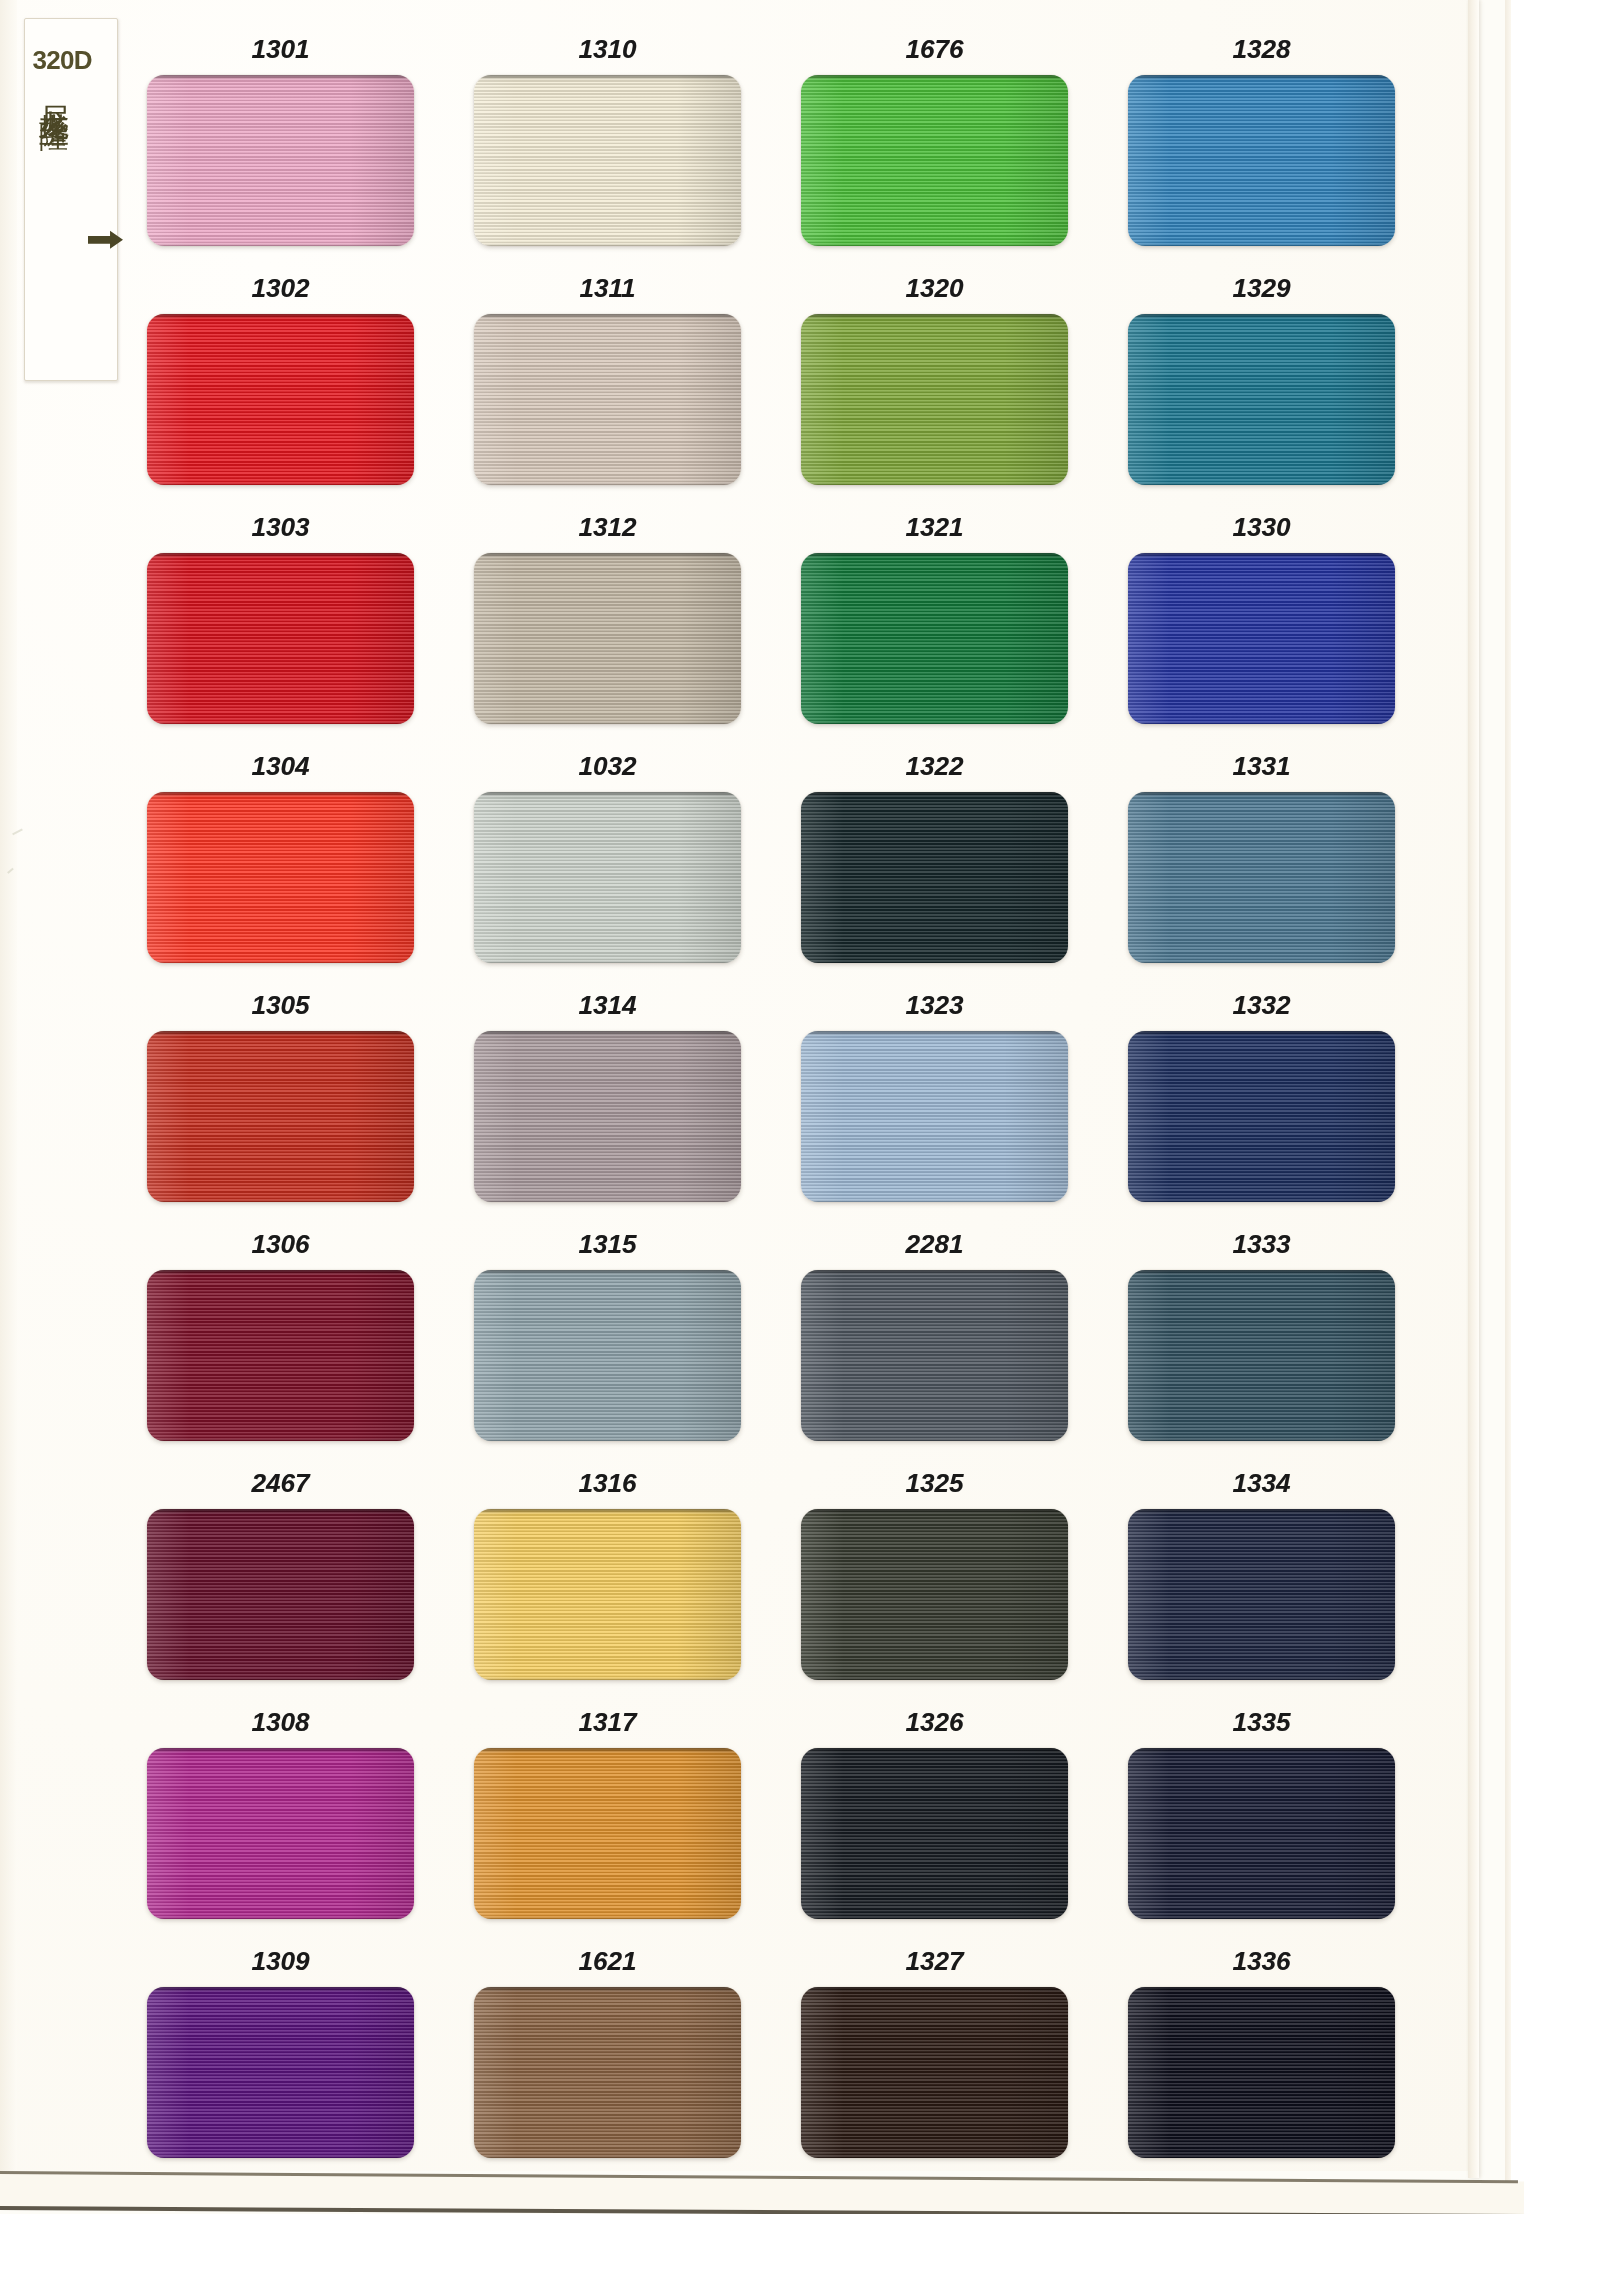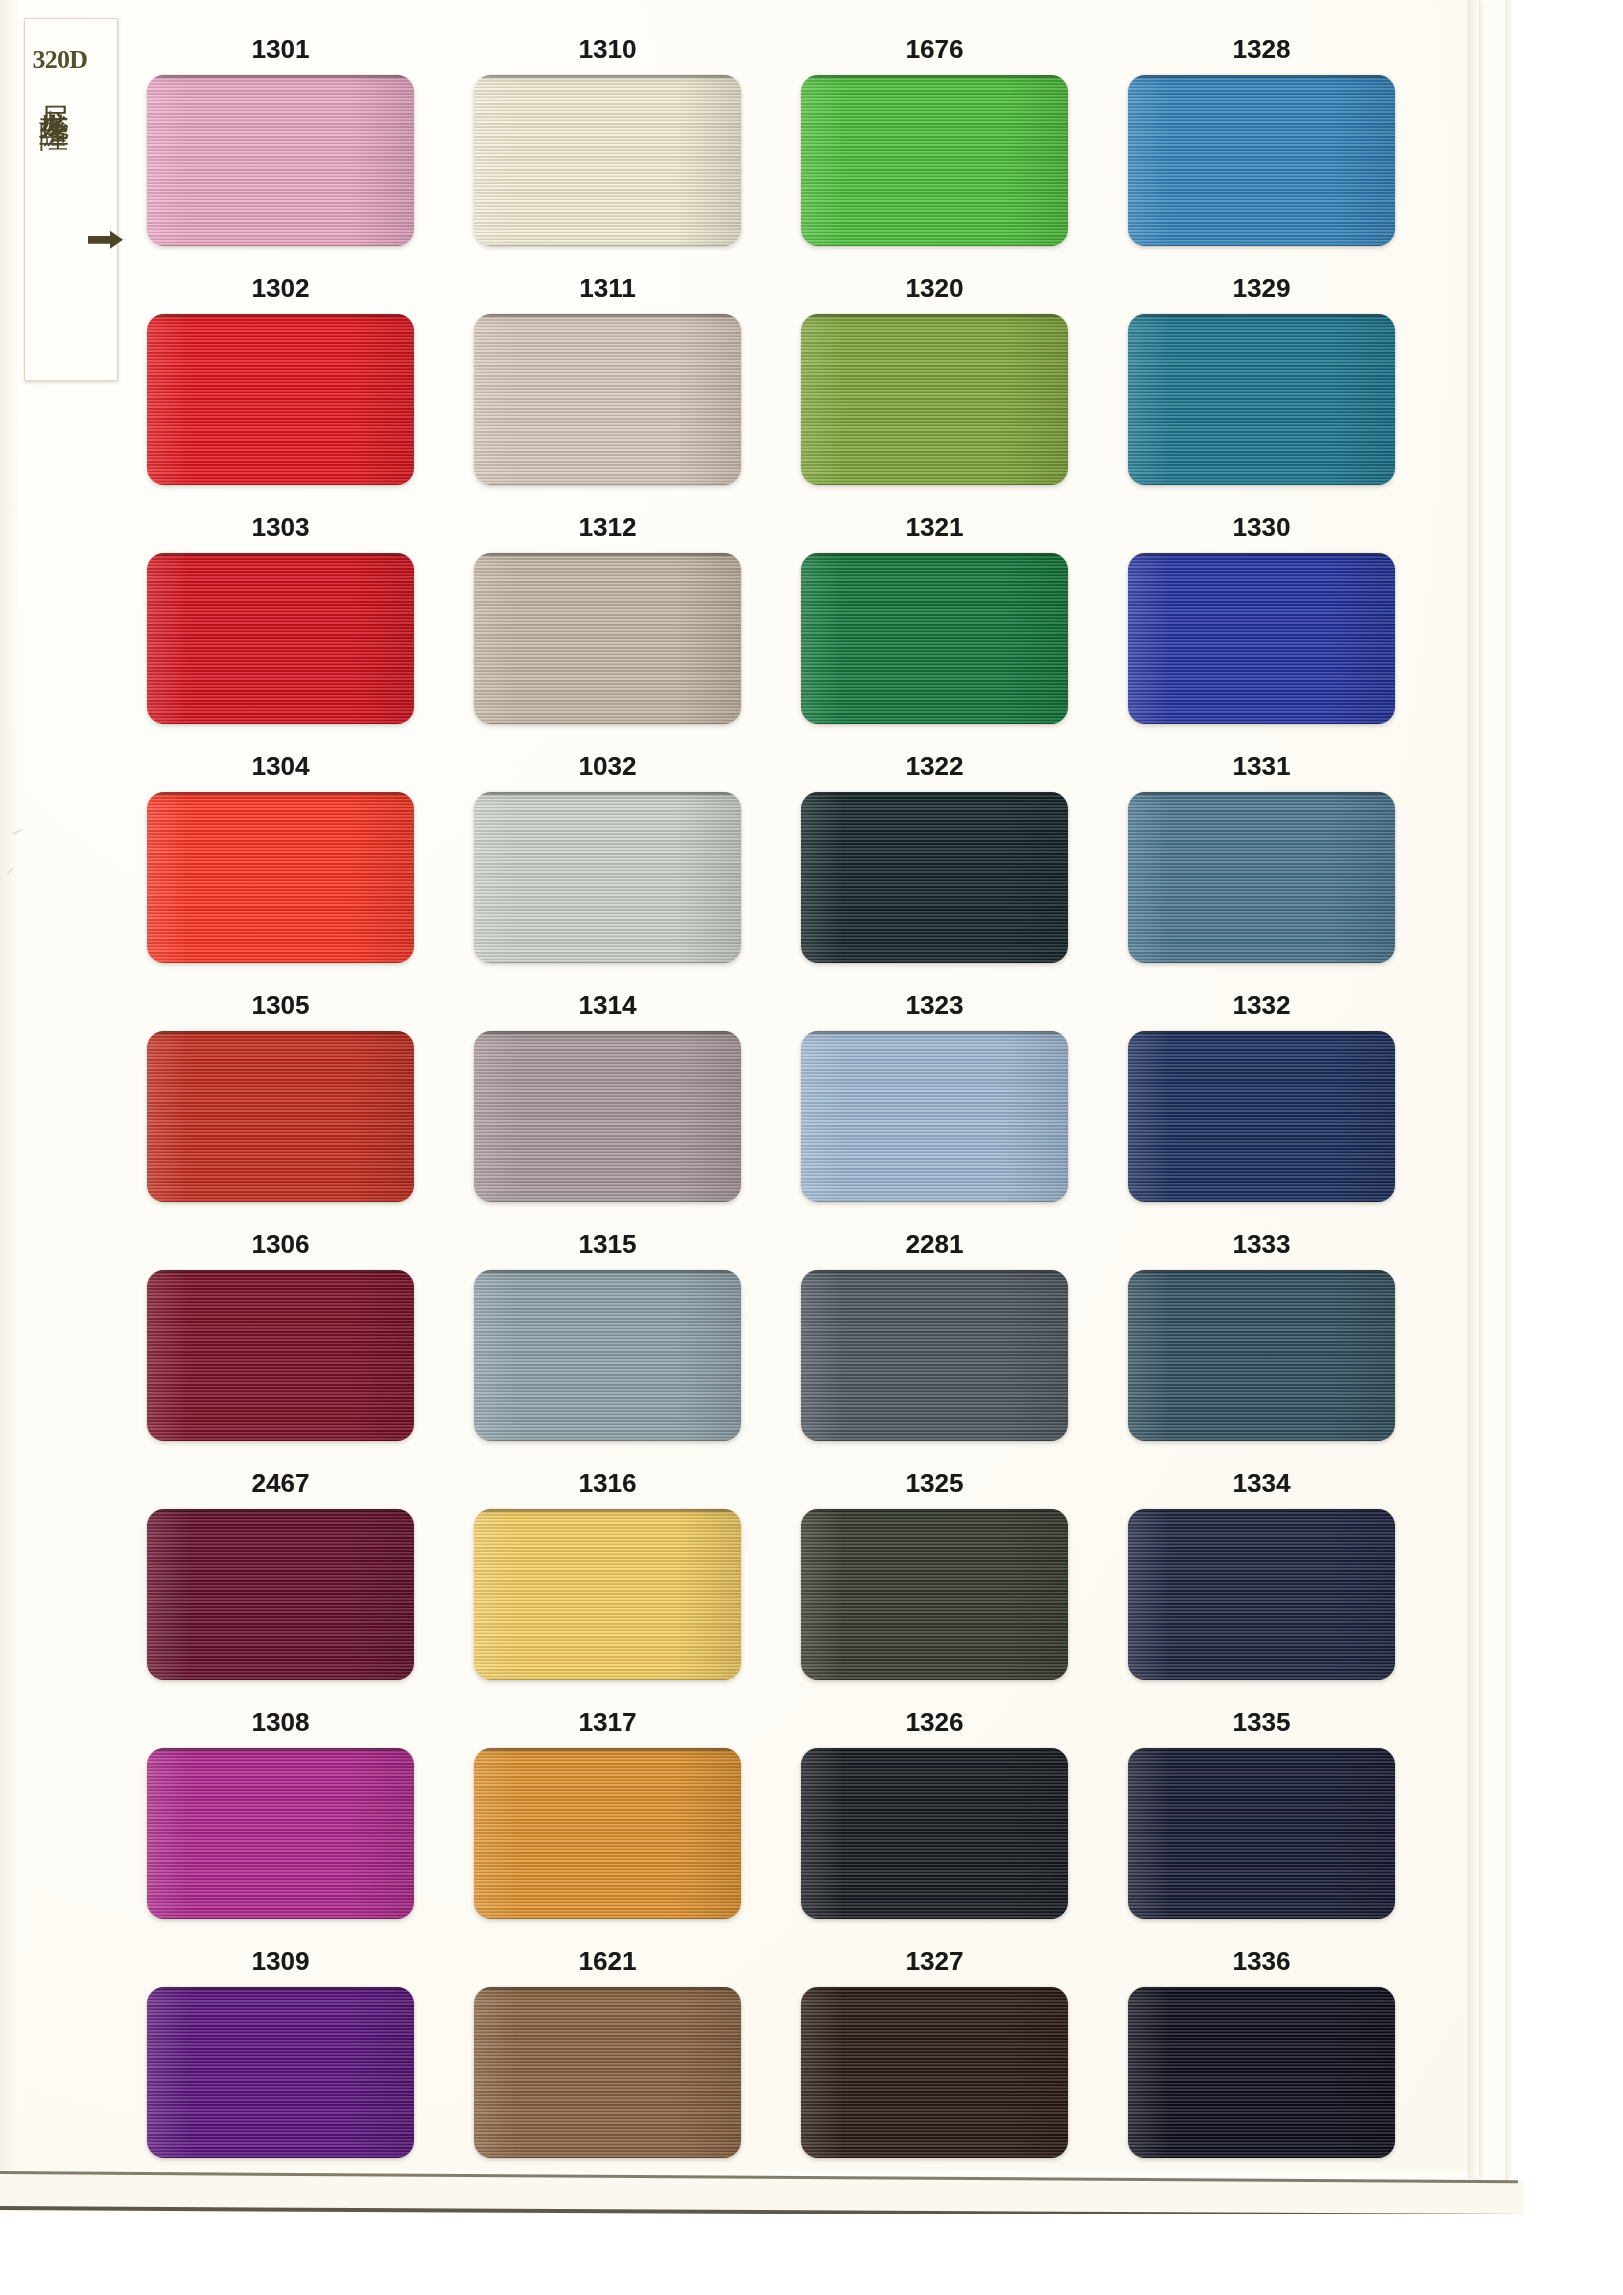--- a/index.html
+++ b/index.html
@@ -98,21 +98,21 @@
     box-shadow:0.7px 1.3px 2.6px rgba(150,140,120,.25);
   }
   #label-code{
     position:absolute;
     left:5.2px;top:26px;
     width:81px;
     font-size:26px;
     font-weight:bold;
     letter-spacing:-0.7px;
     color:#55502c;
-    font-family:Liberation Serif, serif;
+    font-family:Liberation Sans, sans-serif;
     text-align:left;
     padding-left:2.6px;
   }
   #label-cn{
     position:absolute;
     left:14.4px;top:63px;
     width:41px;
     font-size:30px;
     line-height:51px;
     color:#4b4626;
@@ -134,21 +134,21 @@
     left:147px;top:34px;
     width:1315px;
     display:grid;
     grid-template-columns:repeat(4,327px);
     grid-auto-rows:239px;
     column-gap:0px;
     row-gap:0px;
   }
   .cell{
     position:relative;
-    width:279px;height:239px;
+    width:279px;height:239px;font-style:italic;
   }
   .swatch-no{
     position:absolute;
     left:0;top:0;
     width:267px;
     text-align:center;
     font-size:26px;
     font-weight:bold;
     color:#191919;
     letter-spacing:0px;

